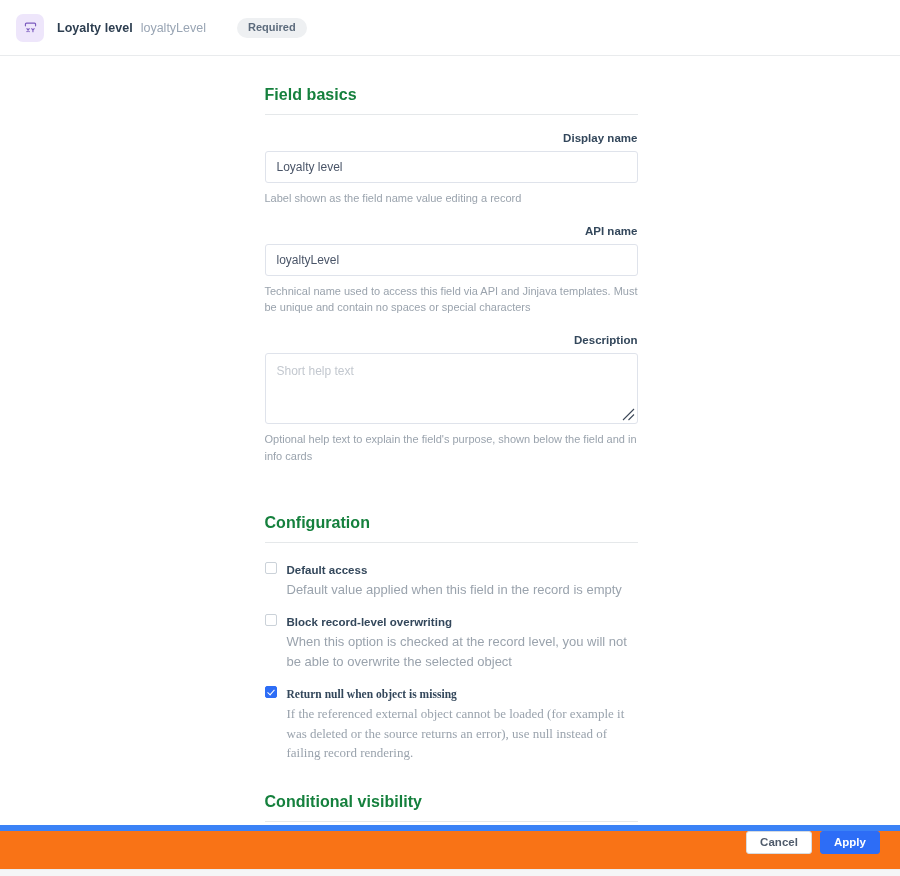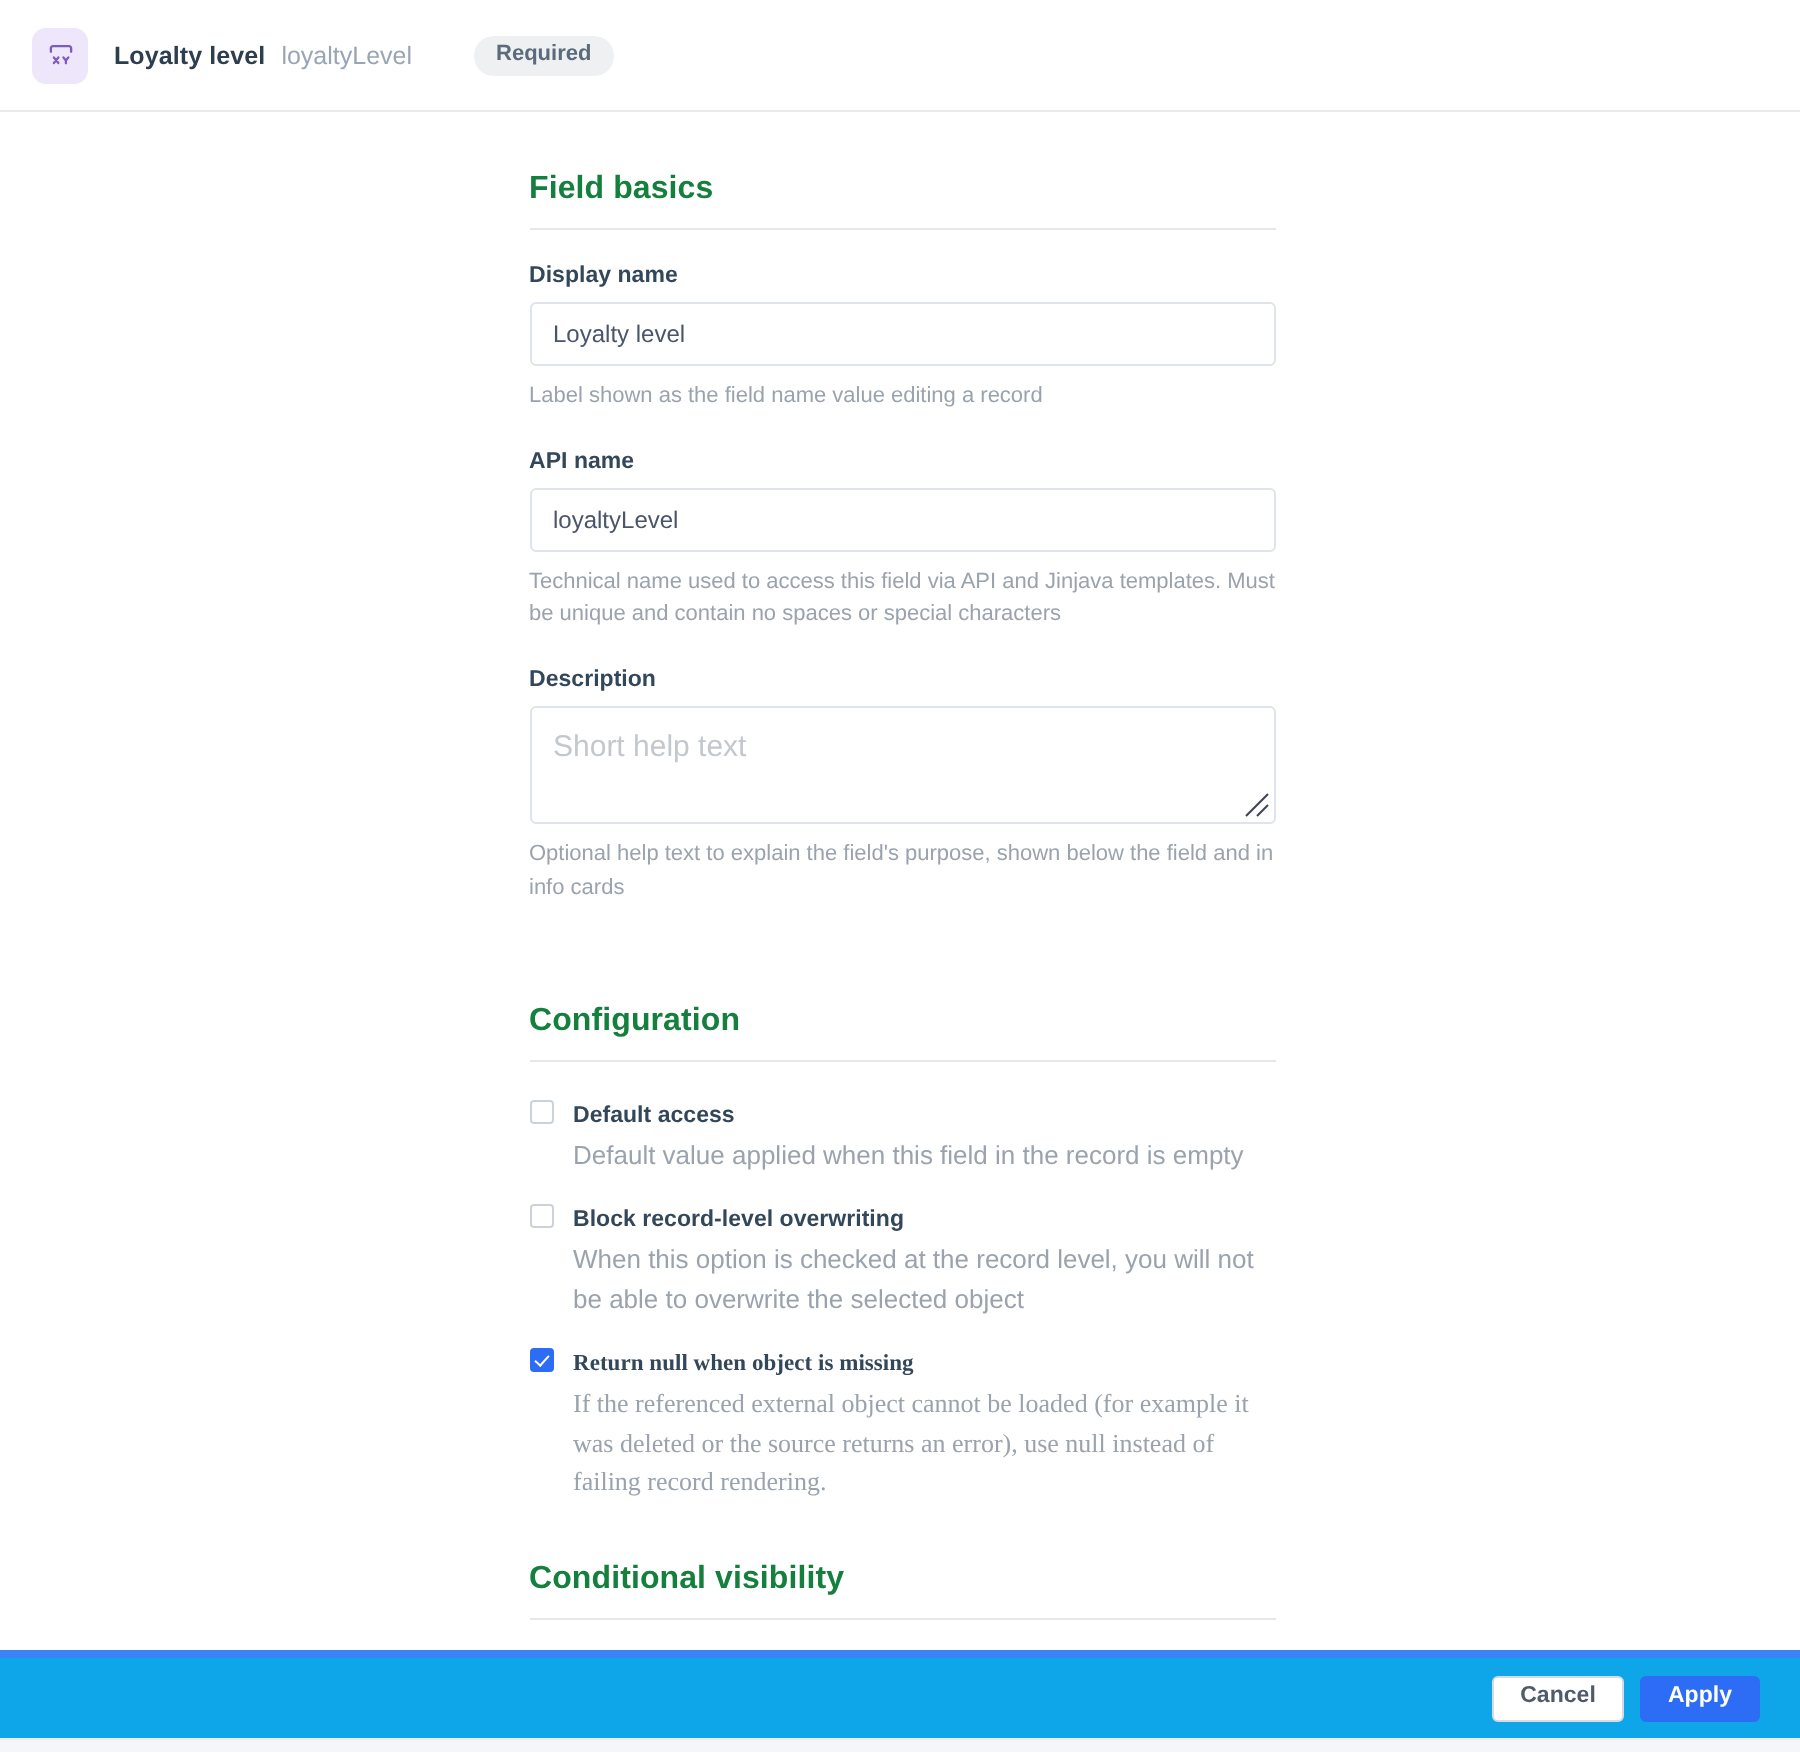--- a/index.html
+++ b/index.html
@@ -93,46 +93,47 @@
 
   
   .form-group { margin-bottom: 18px; }
   .form-label {
     display: block;
     font-size: 11.5px;
     font-weight: bold;
     color: #33475b;
     margin-bottom: 7px;
     letter-spacing: 0.02px;
+    text-align: right;
   }
   .text-input {
     display: block;
     width: 373px;
     height: 32px;
     border: 1px solid #dfe3eb;
     border-radius: 3px;
     background: #ffffff;
     padding: 0 11px;
     font-family: "Liberation Sans", sans-serif;
     font-size: 12px;
     color: #4a5568;
     outline: none;
   }
   .text-input::placeholder { color: #b9bfc7; }
   .textarea-wrap { position: relative; width: 373px; }
   .text-area {
     display: block;
     width: 373px;
-    height: 59px;
+    height: 71px;
     border: 1px solid #dfe3eb;
     border-radius: 3px;
     background: #ffffff;
     padding: 9px 11px;
     font-family: "Liberation Sans", sans-serif;
-    font-size: 15px;
+    font-size: 12px;
     color: #4a5568;
     outline: none;
     resize: none;
     line-height: 1.4;
   }
   .text-area::placeholder { color: #c3c8cf; }
   .resize-handle {
     position: absolute;
     right: 3px;
     bottom: 3px;
@@ -197,24 +198,24 @@
     line-height: 1.5;
     margin-top: 2px;
   }
 
   .gap-after-config { height: 30px; }
   .gap-before-config { height: 31px; }
 
   
   .app-footer {
     height: 44px;
-    border-top: 4px solid #3b82f6;
-    background: #0ea5e9;
-    display: flex;
-    align-items: center;
+    border-top: 6px solid #3b82f6;
+    background: #f97316;
+    display: flex;
+    align-items: flex-start;
     justify-content: flex-end;
     padding: 0 20px;
     gap: 8px;
   }
   .btn {
     font-family: "Liberation Sans", sans-serif;
     font-size: 11.5px;
     font-weight: bold;
     border-radius: 3px;
     padding: 0 13px;

